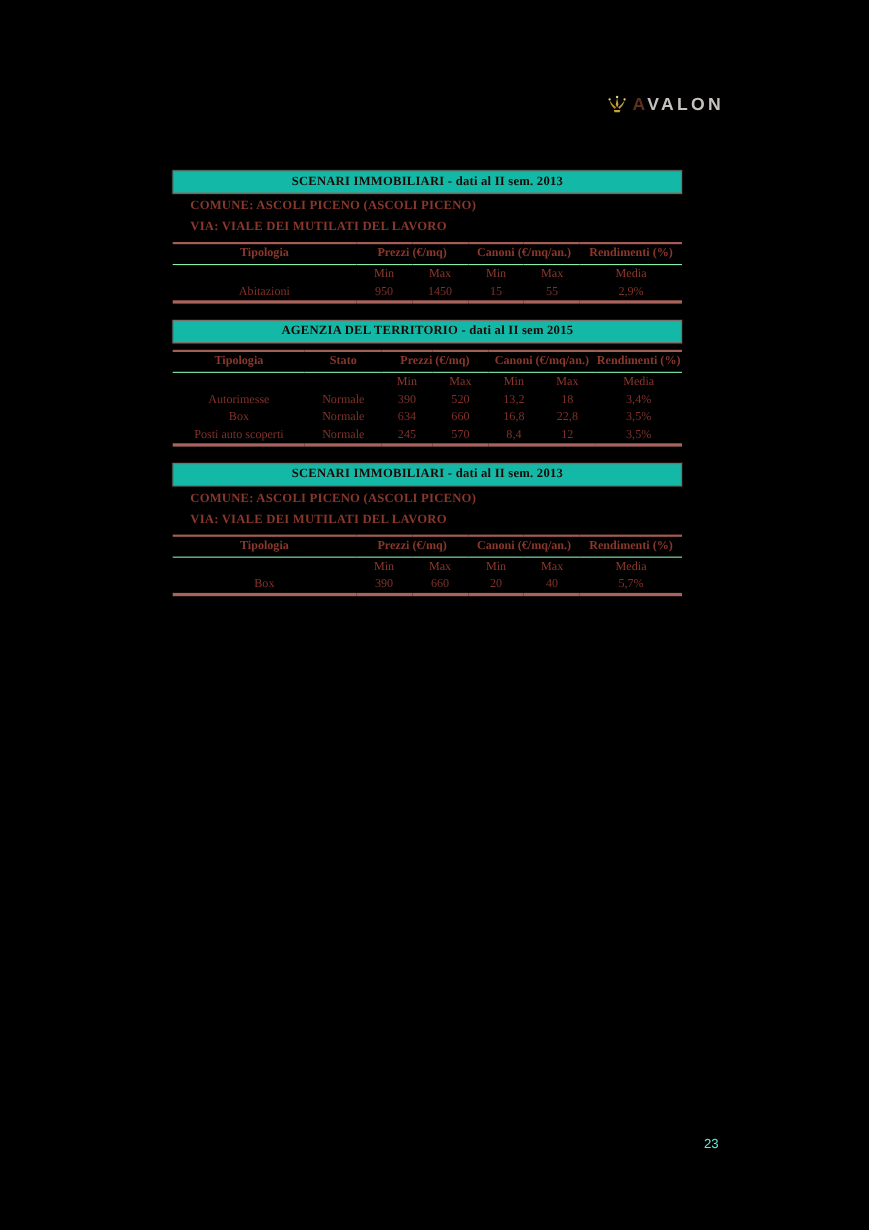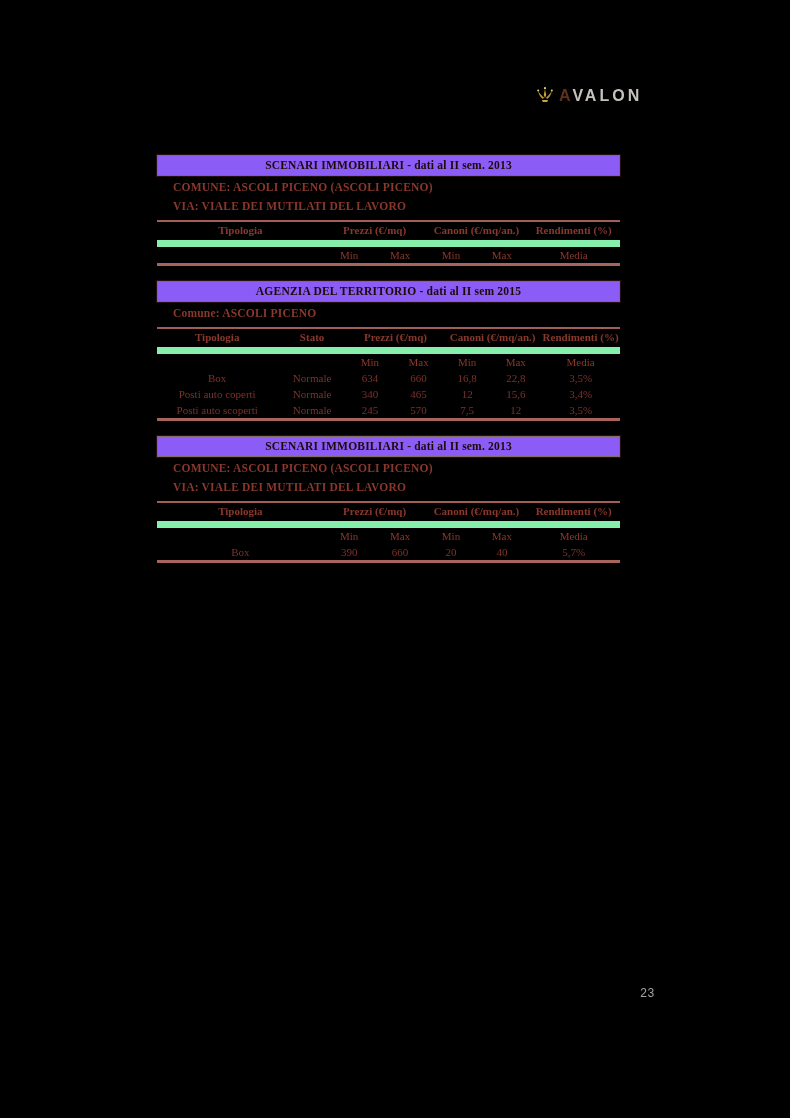--- a/index.html
+++ b/index.html
@@ -1,50 +1,50 @@
 <!DOCTYPE html>
 <html><head>
 <meta charset="utf-8">
 <style>
   html, body { margin:0; padding:0; background:#000; }
   .page {
     position:relative; width:790px; height:1118px; background:#000000;
     font-family:"Liberation Serif", serif; overflow:hidden;
   }
   
-  .logo { position:absolute; top:86px; left:534px; display:flex; align-items:center; }
+  .logo { position:absolute; top:86px; left:550px; display:flex; align-items:center; }
   .logo .emblem { width:22px; height:20px; margin-right:3px; }
   .logo-text { font-family:"Liberation Sans", sans-serif; font-size:16px; font-weight:600;
     letter-spacing:3px; color:#c6c2be; }
   .logo-text .first { color:#5e301b; }
   
   .content { position:absolute; left:157px; top:155px; width:463px; }
   .section { margin-bottom:15px; }
   .bar {
-    background:#8b5cf6; border:1px solid #856a67; box-shadow:0 0 0 1px #241210;
+    background:#14b8a6; border:1px solid #856a67; box-shadow:0 0 0 1px #241210;
     text-align:center; font-weight:bold; font-size:11.5px; color:#1d0a07;
     padding:3px 0 4px 0; letter-spacing:0.2px;
   }
   .info {
     color:#8a372c; font-size:11.5px; font-weight:bold; margin:4px 0 0 16px;
     line-height:15px; letter-spacing:0.2px;
   }
   table.tbl {
     width:100%; border-collapse:collapse; margin-top:6px;
     border-top:2px solid #a35c56; border-bottom:3px solid #a8635c;
   }
   table.tbl td {
     font-size:11px; color:#8a372c; text-align:center; padding:2px 0 1px 0;
     line-height:13px; white-space:nowrap;
   }
-  tr.group td { font-weight:bold; border-bottom:7px solid #86efac; padding-bottom:3px; }
+  tr.group td { font-weight:bold; border-bottom:1px solid #86efac; padding-bottom:3px; }
   tr.sub td { color:#8a372c; }
   tr.data td { color:#7f3129; }
-  .pagenum { position:absolute; left:640px; top:987px; color:#a3a3a3;
-    font-size:12px; font-family:Liberation Mono, monospace; }
+  .pagenum { position:absolute; left:640px; top:1033px; color:#5eead4;
+    font-size:12px; font-family:Liberation Sans, sans-serif; }
 </style>
 </head>
 <body>
 
 <div class="page">
 
   <div class="logo">
     <svg class="emblem" viewBox="0 0 22 20">
       <path d="M11 3 L12.2 9 L11 12 L9.8 9 Z" fill="#c9a43b"></path>
       <path d="M4 5 C6 8 8 10 10 11.5 L9 13 C6.5 11.5 5 9 4 5 Z" fill="#b8922f"></path>
@@ -82,29 +82,36 @@
           <td>Rendimenti (%)</td>
         </tr>
         <tr class="sub">
           <td></td>
           <td>Min</td>
           <td>Max</td>
           <td>Min</td>
           <td>Max</td>
           <td>Media</td>
         </tr>
+        <tr class="data">
+          <td>Abitazioni</td>
+          <td>950</td>
+          <td>1450</td>
+          <td>15</td>
+          <td>55</td>
+          <td>2,9%</td>
+        </tr>
       </tbody>
         </table>
     </div>
 
     <div class="section">
       <div class="bar">
         <span>AGENZIA DEL TERRITORIO - dati al II sem 2015</span>
       </div>
-      <div class="info">Comune: ASCOLI PICENO</div>
       <table class="tbl">
         <colgroup>
           <col style="width:26%">
             <col style="width:15%">
             <col style="width:10%">
             <col style="width:11%">
           <col style="width:10%">
             <col style="width:11%">
             <col style="width:17%">
         </colgroup>
@@ -119,43 +126,43 @@
         <tr class="sub">
           <td></td>
           <td></td>
           <td>Min</td>
           <td>Max</td>
           <td>Min</td>
           <td>Max</td>
           <td>Media</td>
         </tr>
         <tr class="data">
+          <td>Autorimesse</td>
+          <td>Normale</td>
+          <td>390</td>
+          <td>520</td>
+          <td>13,2</td>
+          <td>18</td>
+          <td>3,4%</td>
+        </tr>
+        <tr class="data">
           <td>Box</td>
           <td>Normale</td>
           <td>634</td>
           <td>660</td>
           <td>16,8</td>
           <td>22,8</td>
           <td>3,5%</td>
         </tr>
         <tr class="data">
-          <td>Posti auto coperti</td>
-          <td>Normale</td>
-          <td>340</td>
-          <td>465</td>
-          <td>12</td>
-          <td>15,6</td>
-          <td>3,4%</td>
-        </tr>
-        <tr class="data">
           <td>Posti auto scoperti</td>
           <td>Normale</td>
           <td>245</td>
           <td>570</td>
-          <td>7,5</td>
+          <td>8,4</td>
           <td>12</td>
           <td>3,5%</td>
         </tr>
       </tbody>
         </table>
     </div>
 
     <div class="section">
       <div class="bar">
         <span>SCENARI IMMOBILIARI - dati al II sem. 2013</span>

